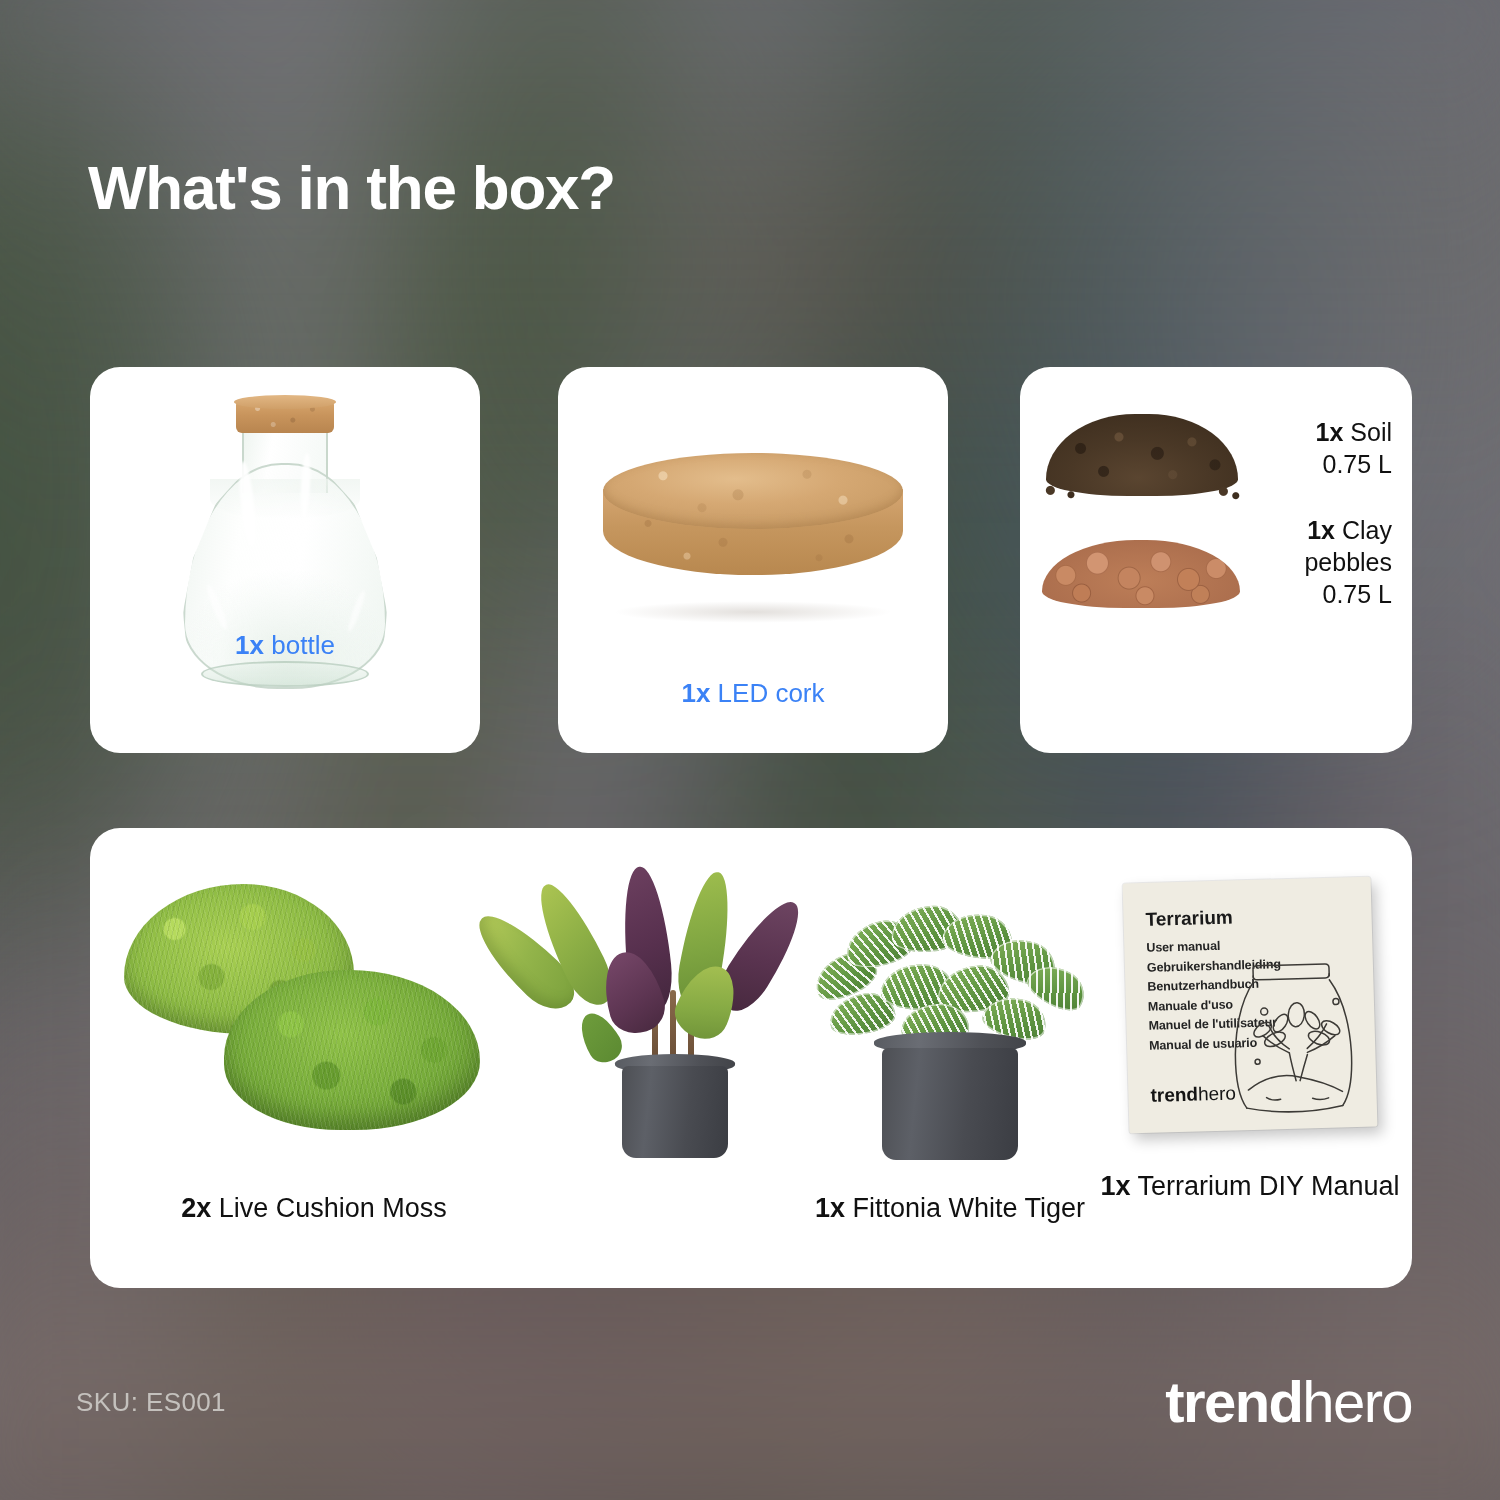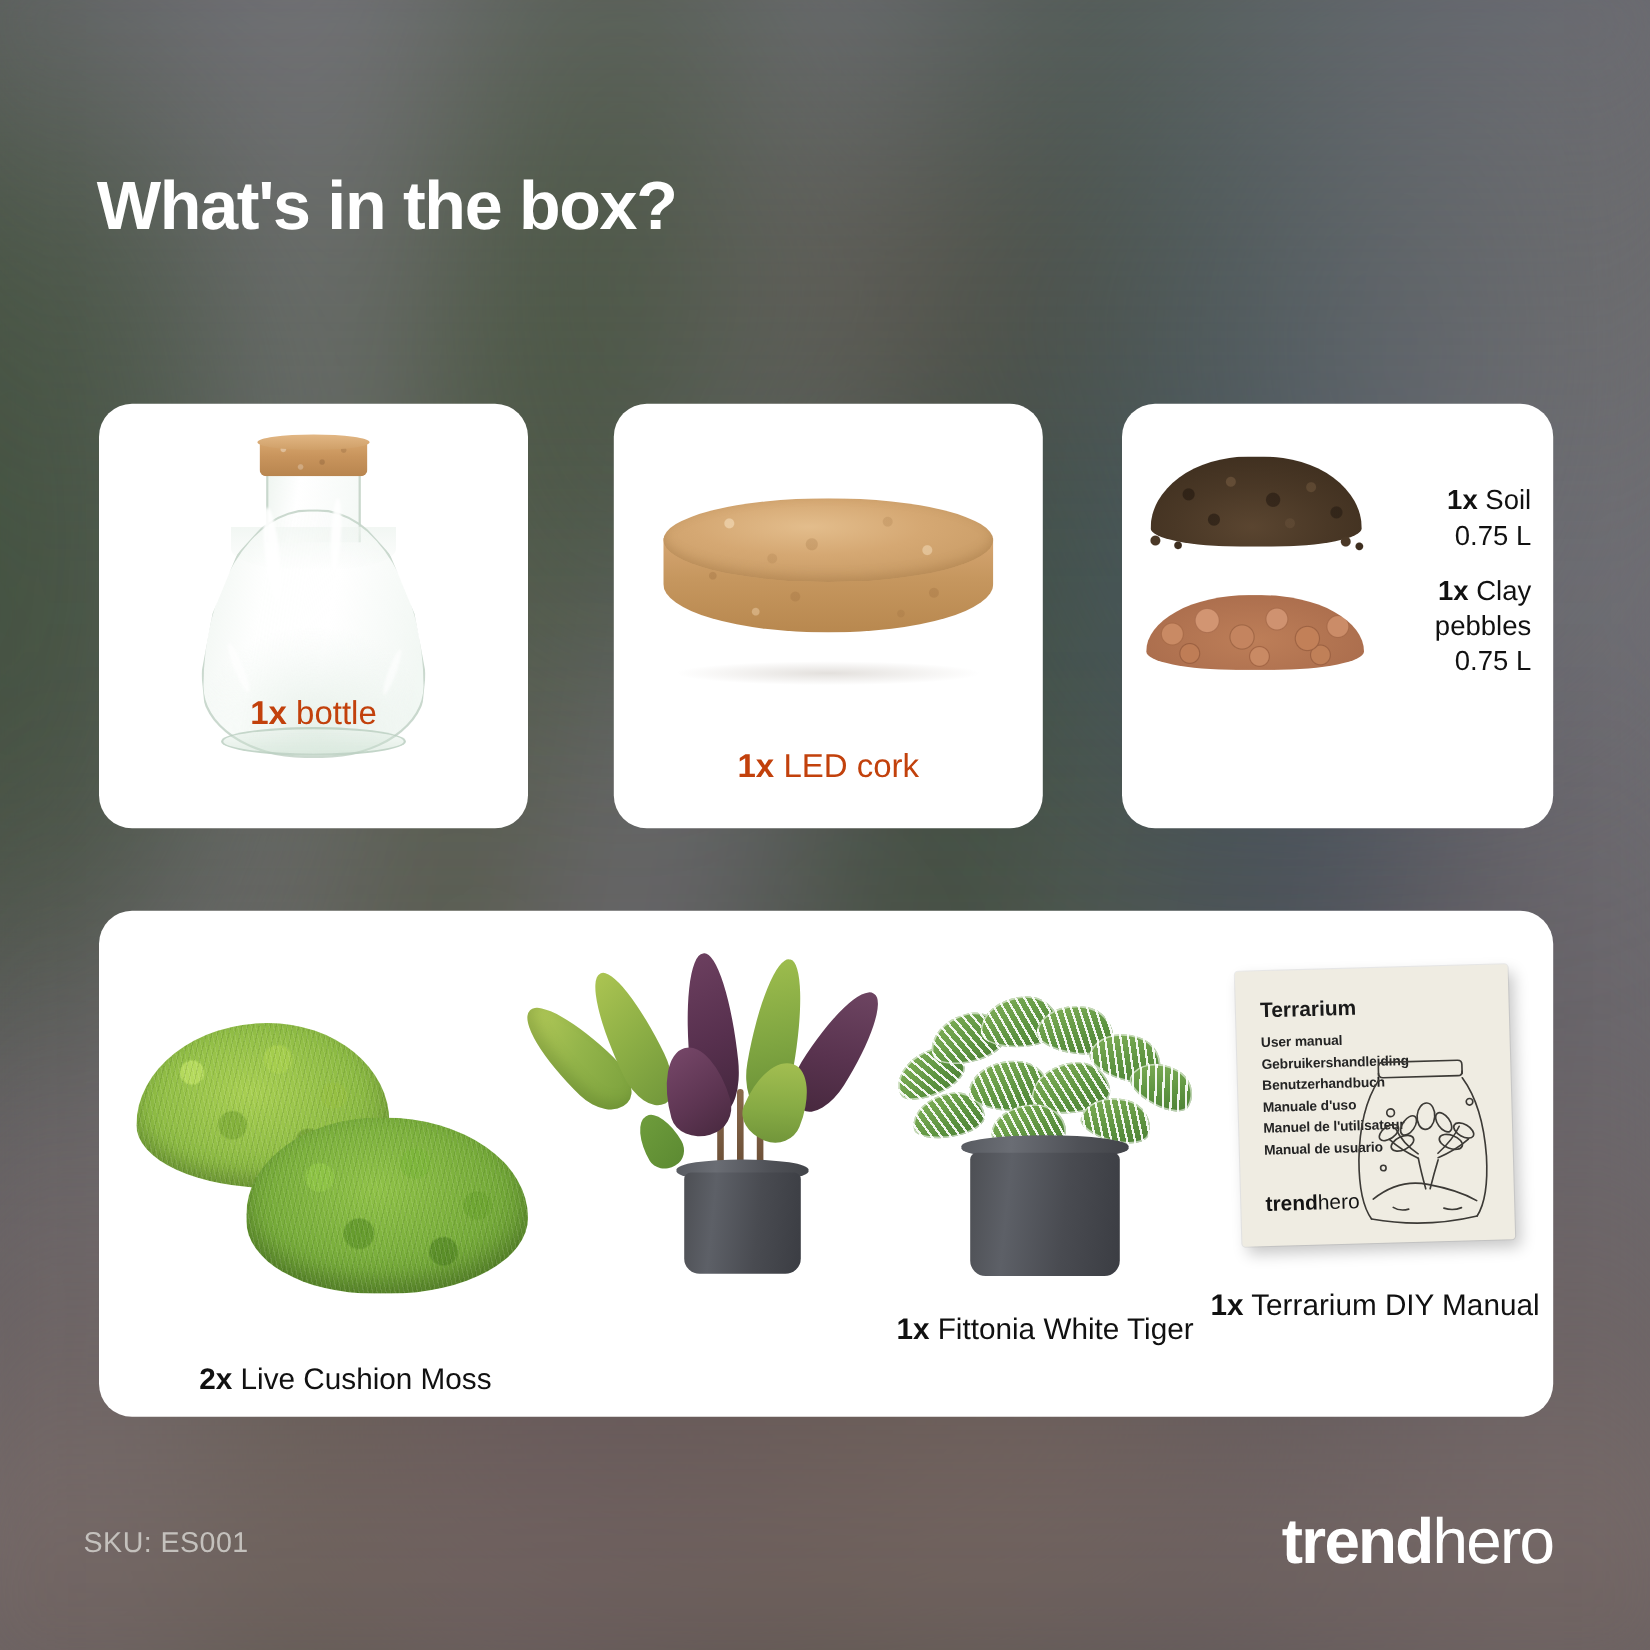--- a/index.html
+++ b/index.html
@@ -86,22 +86,22 @@
     border-radius: 30px;
     overflow: hidden;
   }
   .card-bottle    { left: 90px;   top: 367px; width: 390px; height: 386px; }
   .card-cork      { left: 558px;  top: 367px; width: 390px; height: 386px; }
   .card-substrate { left: 1020px; top: 367px; width: 392px; height: 386px; }
   .card-plants    { left: 90px;   top: 828px; width: 1322px; height: 460px; }
 
   
   .caption {
-    font-size: 30px;
-    color: #c2410c;
+    font-size: 26px;
+    color: #3b82f6;
     font-weight: 400;
     line-height: 1.3;
   }
   .caption .qty { font-weight: 800; }
 
   
   .bottle-wrap {
     position: absolute;
     left: 0; right: 0; top: 18px;
     height: 310px;
@@ -261,21 +261,21 @@
     top: 310px;
     text-align: center;
   }
 
   
   .sub-row {
     position: absolute;
     left: 18px;
     right: 20px;
     display: flex;
-    align-items: flex-end;
+    align-items: center;
     gap: 10px;
   }
   .sub-row-1 { top: 26px;  height: 110px; }
   .sub-row-2 { top: 140px; height: 110px; }
   .sub-row-3 { top: 256px; height: 110px; }
   .sub-pic { position: relative; width: 206px; height: 108px; flex: 0 0 206px; }
   .sub-label {
     flex: 1 1 auto;
     text-align: right;
     font-size: 25px;
@@ -354,21 +354,21 @@
     border-radius: 4px;
     background: linear-gradient(180deg, #3a2b20, #241a14);
   }
 
   
   .plant-cell {
     position: absolute;
     top: 0;
     height: 460px;
   }
-  .pc-moss     { left: 14px;  width: 420px; margin-top: 46px; }
+  .pc-moss     { left: 14px;  width: 420px; }
   .pc-calathea { left: 430px; width: 310px; }
   .pc-fittonia { left: 680px; width: 360px; }
   .pc-manual   { left: 1000px; width: 320px; }
 
   .plant-art { position: absolute; left: 0; right: 0; top: 38px; height: 300px; }
   .plant-cap {
     position: absolute;
     left: 0; right: 0;
     top: 358px;
     text-align: center;

